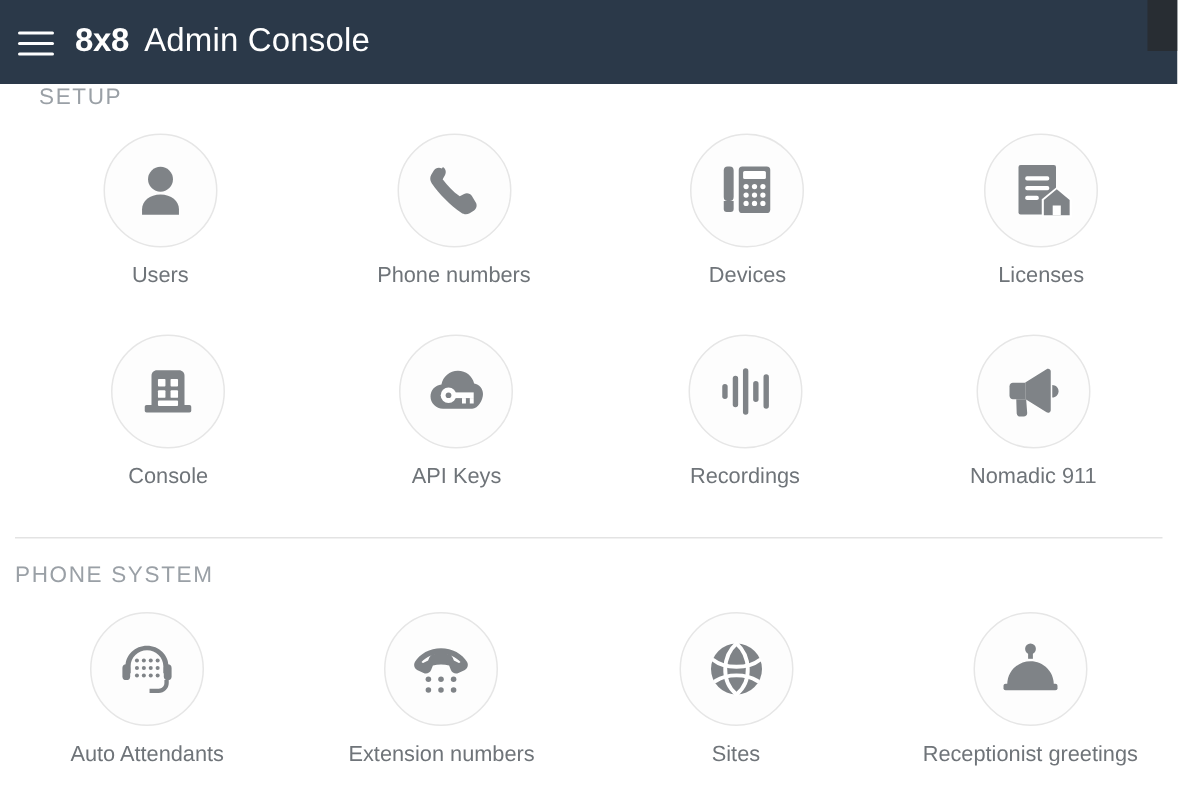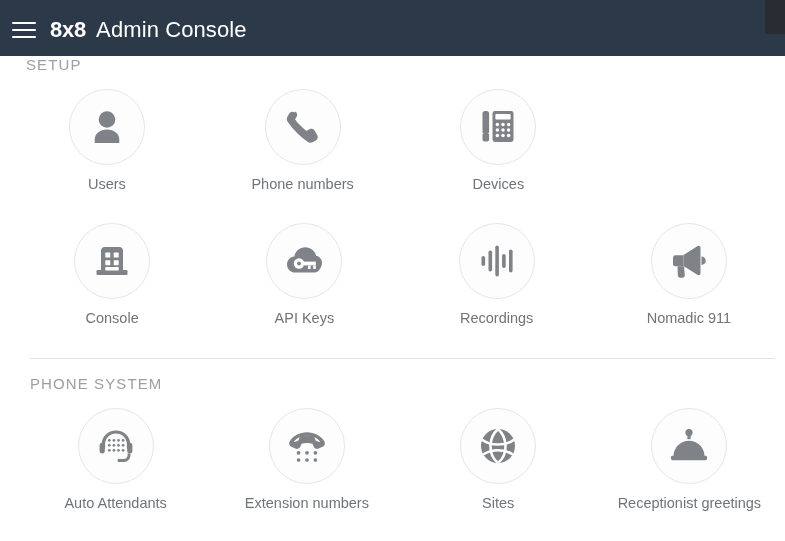--- a/index.html
+++ b/index.html
@@ -14,22 +14,21 @@
     font-family: "Liberation Sans", sans-serif;
     -webkit-font-smoothing: antialiased;
   }
 
   
   .topbar {
     position: relative;
     height: 56px;
     background: #2b3949;
     display: flex;
-    align-items: center;
-    padding: 4px 0 0 12px;
+    padding: 16px 0 0 12px;
     box-sizing: border-box;
   }
   .hamburger {
     width: 26px;
     height: 26px;
     display: flex;
     flex-direction: column;
     justify-content: center;
     gap: 5px;
     cursor: pointer;
@@ -187,20 +186,38 @@
                 <circle cx="21.4" cy="30.6" r="1.75"></circle>
                   <circle cx="27" cy="30.6" r="1.75"></circle>
                   <circle cx="32.6" cy="30.6" r="1.75"></circle>
               </g>
             </svg>
           </span>
         </div>
         <div class="tile-label">Devices</div>
       </div>
 
+      <div class="tile">
+        <div class="tile-circle">
+          <span>
+            <svg width="44" height="44" viewBox="0 0 44 44" aria-hidden="true">
+              <rect class="icon-fill" x="7" y="5" width="25" height="33" rx="1.4"></rect>
+              <g fill="#ffffff">
+                <rect x="11.5" y="12.5" width="16" height="2.8" rx="1.2"></rect>
+                <rect x="11.5" y="19" width="16" height="2.8" rx="1.2"></rect>
+                <rect x="11.5" y="25.5" width="9" height="2.8" rx="1.2"></rect>
+              </g>
+              <path d="M22.5 27.8l10-8.2 10 8.2v12.2h-20z" fill="#ffffff"></path>
+              <path class="icon-fill" d="M32.5 21.2l8.6 7.1v10.2h-17.2V28.3z"></path>
+              <rect x="29.8" y="32" width="5.4" height="6.5" fill="#ffffff"></rect>
+            </svg>
+          </span>
+        </div>
+        <div class="tile-label">Licenses</div>
+      </div>
     </div>
 
     <div class="grid" style="margin-top:30px;">
       <div class="tile">
         <div class="tile-circle">
           <span>
             <svg width="44" height="44" viewBox="0 0 44 44" aria-hidden="true">
               <path class="icon-fill" d="M11 11.5c0-2 1.6-3.6 3.6-3.6h14.8c2 0 3.6 1.6 3.6 3.6V33H11z"></path>
               <rect class="icon-fill" x="6.5" y="31" width="31" height="5" rx="1.2"></rect>
               <g fill="#ffffff">
@@ -258,21 +275,21 @@
               <path class="icon-fill" d="M10.5 27.2h6.6l.7 9.1c.1 1.3-1 2.4-2.3 2.4h-2.4c-1.2 0-2.2-.9-2.3-2.1z"></path>
               <path class="icon-fill" d="M34.5 17.6c2.3 0 4.2 1.9 4.2 4.2s-1.9 4.2-4.2 4.2z"></path>
             </svg>
           </span>
         </div>
         <div class="tile-label">Nomadic 911</div>
       </div>
     </div>
   </div>
 
-  <div class="section" style="margin-top:30px;padding-left:20px;">
+  <div class="section" style="margin-top:30px;">
     <div class="section-divider"></div>
     <div class="section-title" style="margin-top:16px;">PHONE SYSTEM</div>
 
     <div class="grid" style="margin-top:16px;">
       <div class="tile">
         <div class="tile-circle">
           <span>
             <svg width="44" height="44" viewBox="0 0 44 44" aria-hidden="true">
               <path d="M22 6.5c-8 0-14.3 6-14.3 13.7v4.6h3.4v-4.6c0-6 4.9-10.7 10.9-10.7s10.9 4.7 10.9 10.7v4.6h3.4v-4.6C36.3 12.5 30 6.5 22 6.5z" class="icon-fill"></path>
               <rect class="icon-fill" x="5.6" y="18.8" width="5.2" height="10.6" rx="2.6"></rect>

